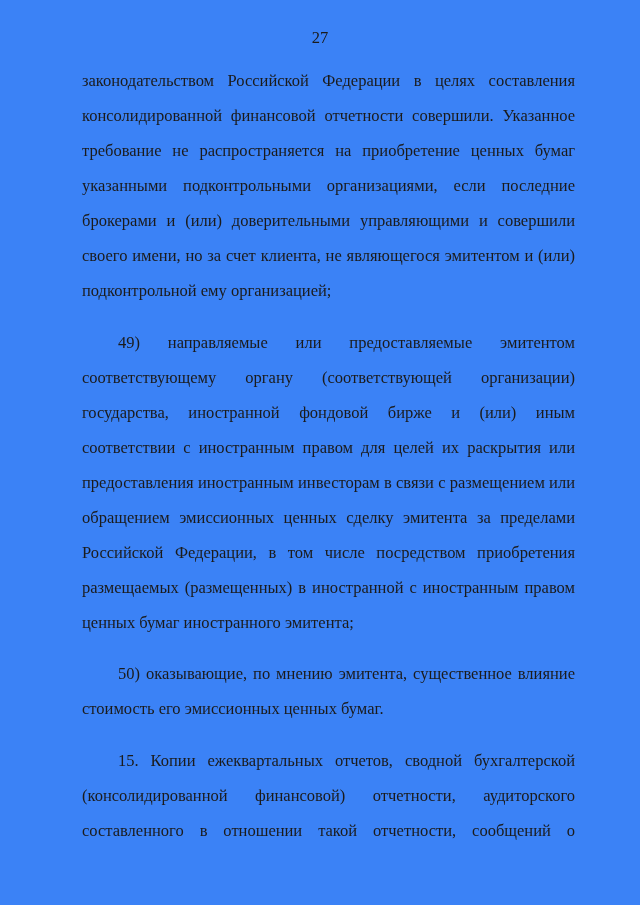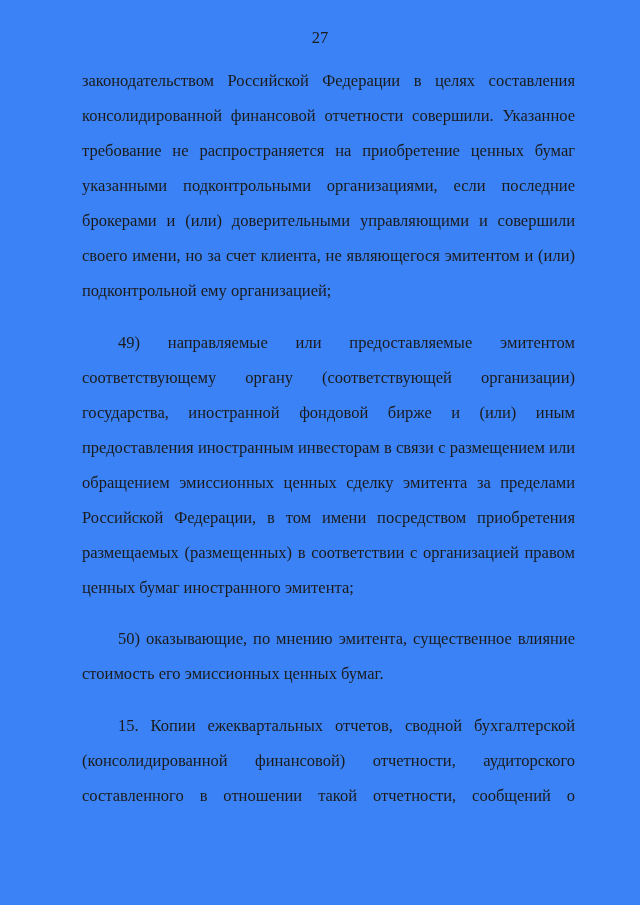--- a/index.html
+++ b/index.html
@@ -70,24 +70,25 @@
       <div class="ln j">брокерами и (или) доверительными управляющими и совершили сделку от</div>
       <div class="ln j">своего имени, но за счет клиента, не являющегося эмитентом и (или)</div>
       <div class="ln">подконтрольной ему организацией;</div>
     <p></p>
 
     <p class="para">
       </p>
       <div class="ln j ind">49)&nbsp;направляемые или предоставляемые эмитентом</div>
       <div class="ln j">соответствующему органу (соответствующей организации) иностранного</div>
       <div class="ln j">государства, иностранной фондовой бирже и (или) иным организациям в</div>
+      <div class="ln j">соответствии с иностранным правом для целей их раскрытия или</div>
       <div class="ln j">предоставления иностранным инвесторам в связи с размещением или</div>
       <div class="ln j">обращением эмиссионных ценных сделку эмитента за пределами</div>
-      <div class="ln j">Российской Федерации, в том имени посредством приобретения</div>
-      <div class="ln j">размещаемых (размещенных) в соответствии с организацией правом</div>
+      <div class="ln j">Российской Федерации, в том числе посредством приобретения</div>
+      <div class="ln j">размещаемых (размещенных) в иностранной с иностранным правом</div>
       <div class="ln">ценных бумаг иностранного эмитента;</div>
     <p></p>
 
     <p class="para">
       </p>
       <div class="ln j ind">50)&nbsp;оказывающие, по мнению эмитента, существенное влияние на</div>
       <div class="ln">стоимость его эмиссионных ценных бумаг.</div>
     <p></p>
 
     <p class="para">

